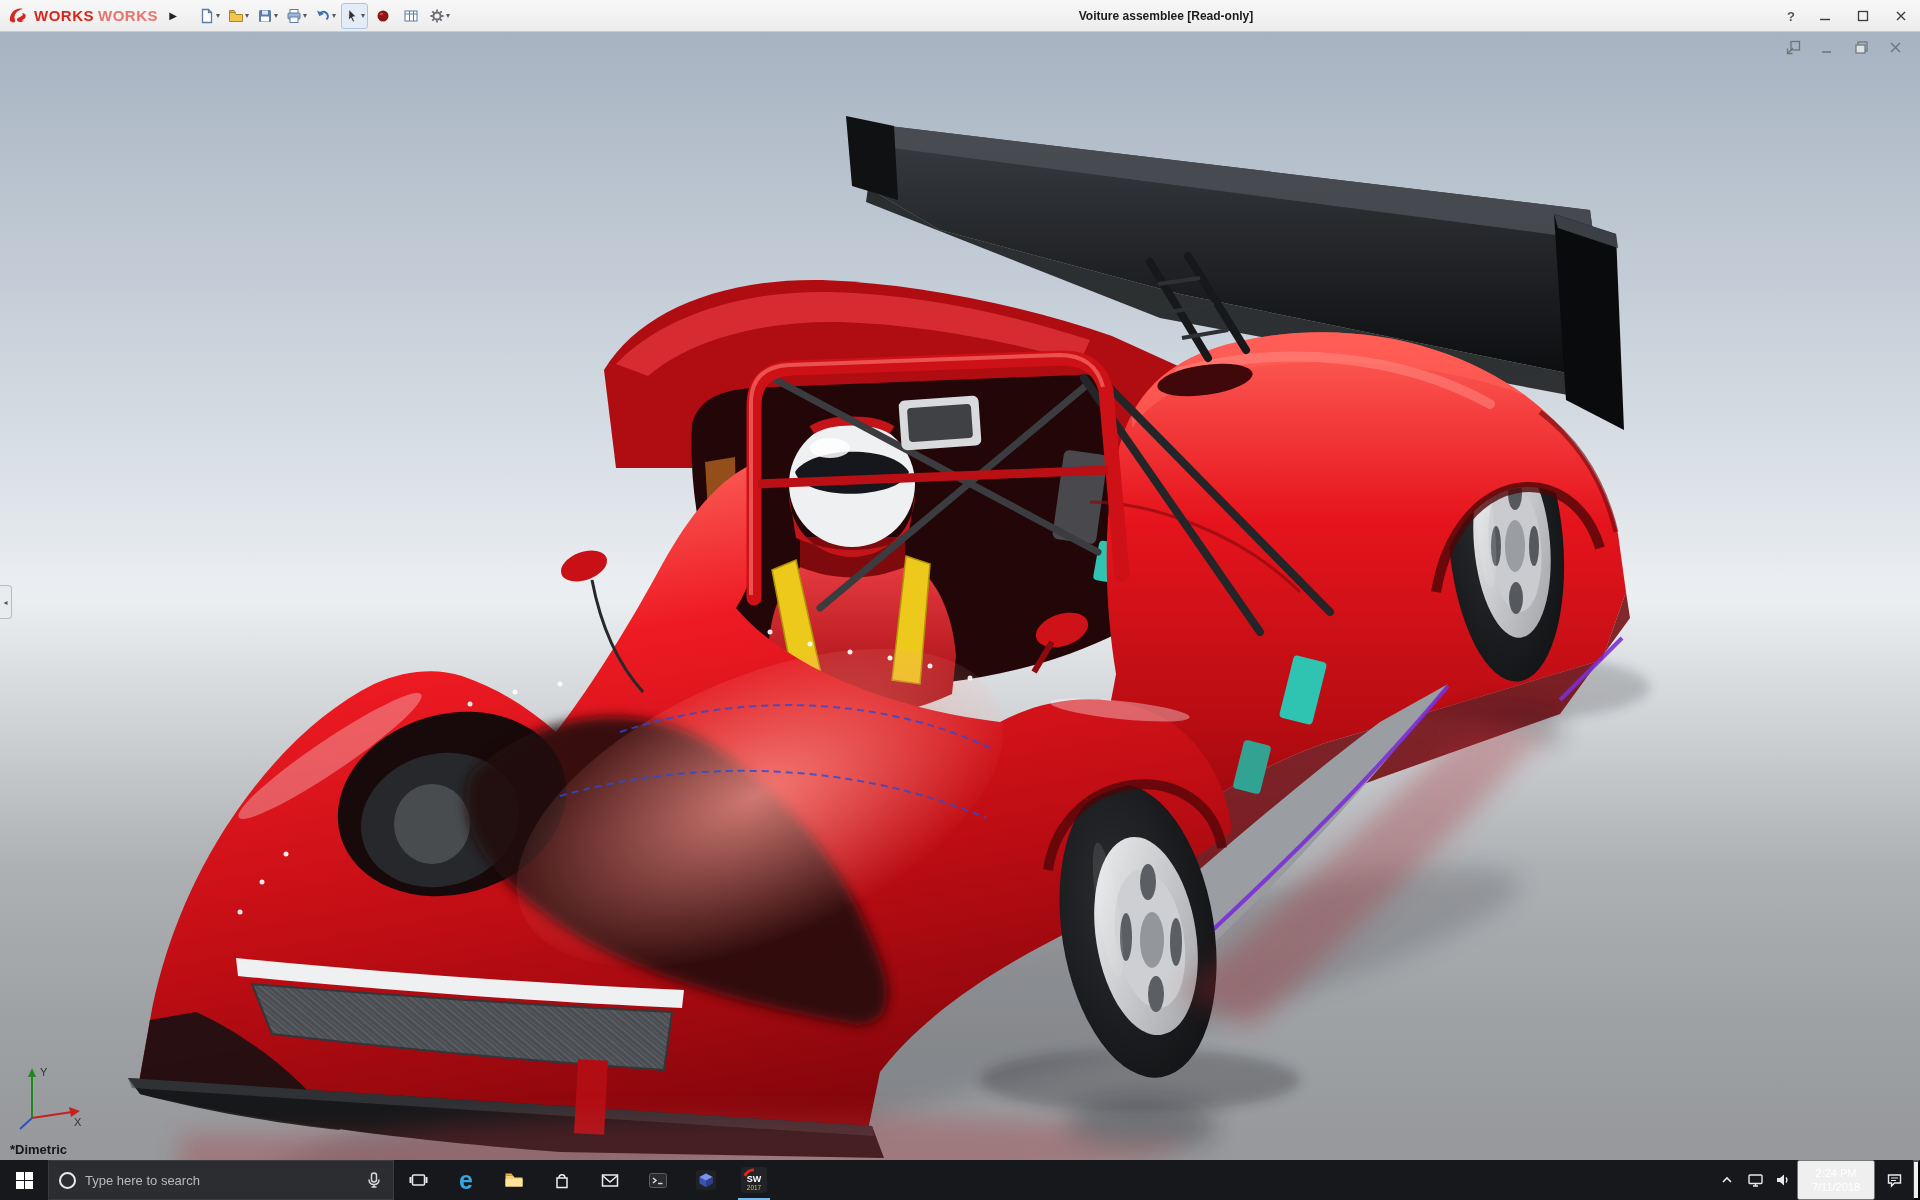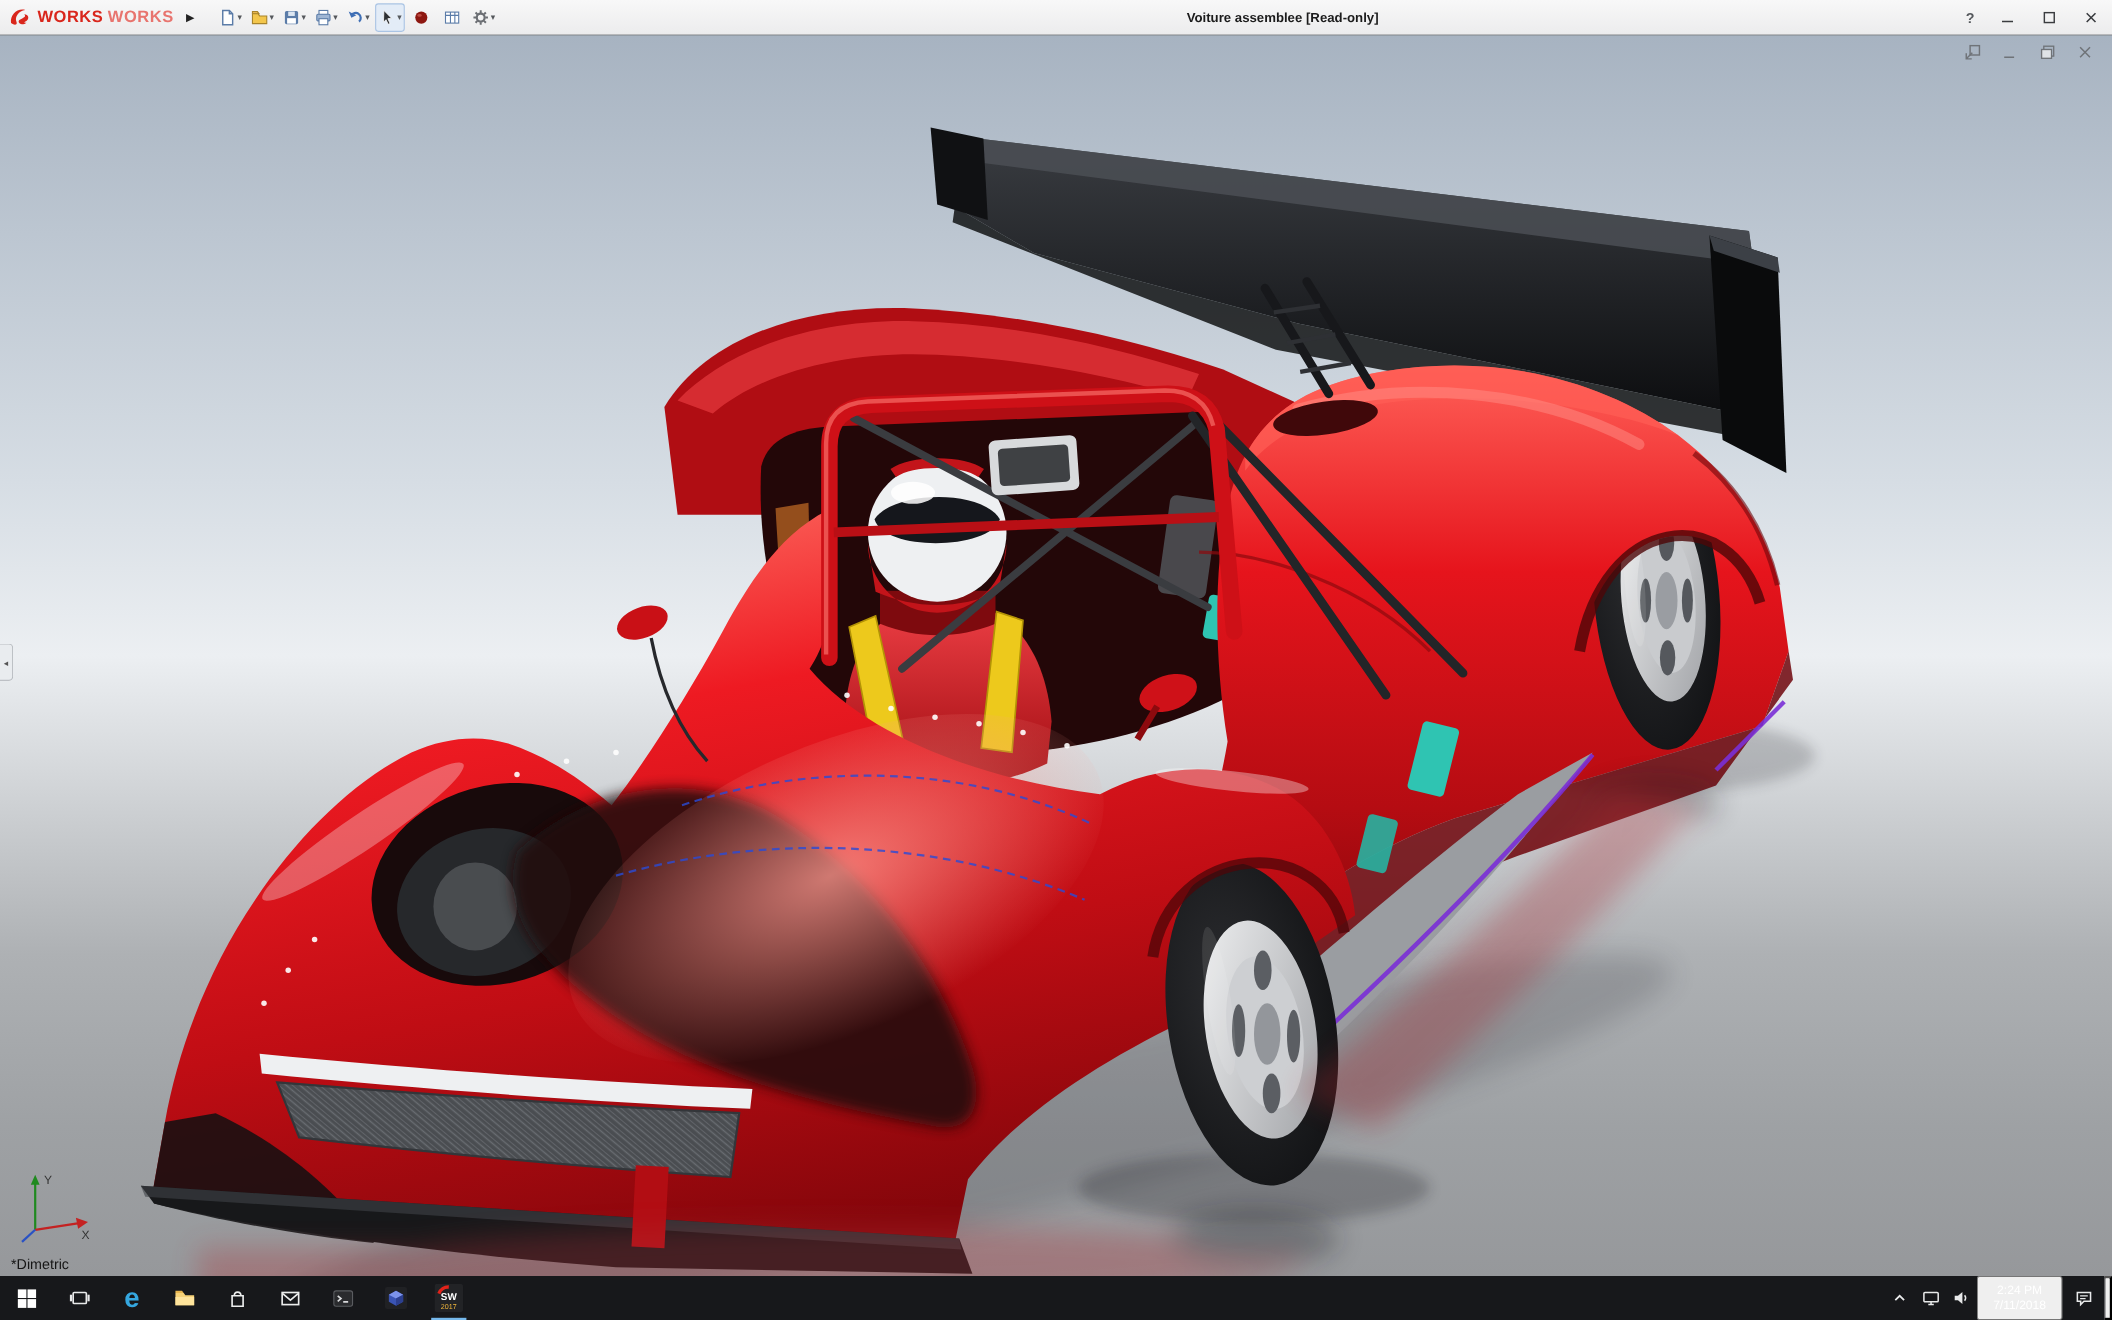--- a/index.html
+++ b/index.html
@@ -32,21 +32,21 @@
       #d3d6d9 60%, #aeb1b4 74%, #9ea1a4 88%, #96989b 100%); overflow:hidden; }
   .car-svg { position:absolute; inset:0; width:100%; height:100%; }
   .doc-controls { position:absolute; top:6px; right:14px; display:flex; gap:12px; z-index:5; }
   .doc-ctl { width:22px; height:18px; display:flex; align-items:center; justify-content:center;
     background:none; border:none; color:#6f7378; }
   .panel-tab { position:absolute; left:0; top:553px; width:12px; height:34px; background:#e9ecef;
     border:1px solid #b8bcc0; border-left:none; border-radius:0 4px 4px 0;
     display:flex; align-items:center; justify-content:center; font-size:8px; color:#555; }
   .triad { position:absolute; left:14px; bottom:26px; }
   .triad text { font-size:11px; fill:#333; }
-  .view-label { position:absolute; left:10px; bottom:3px; font-size:13px; color:#161616; }
+  .view-label { position:absolute; left:10px; bottom:3px; font-size:13px; color:#161616;font-weight:bold; }
 
   
   .taskbar { position:absolute; bottom:0; left:0; width:100%; height:40px; background:#17181b;
     display:flex; align-items:stretch; z-index:40; }
   .start-btn { width:48px; display:flex; align-items:center; justify-content:center; background:none; border:none; }
   .search-box { width:346px; background:#2c2d31; border:1px solid #3a3b3f; display:flex; align-items:center; padding:0 10px; gap:9px; }
   .cortana-ring { width:17px; height:17px; border:2px solid #e9eaec; border-radius:50%; flex:none; }
   .search-input { flex:1; background:transparent; border:none; outline:none; color:#c9cacc; font-size:13px; font-family:"Liberation Sans",sans-serif; }
   .search-input::placeholder { color:#b9babd; }
   .tb-app { width:48px; display:flex; align-items:center; justify-content:center; background:none; border:none; position:relative; }
@@ -428,20 +428,28 @@
   <div class="taskbar">
     <button class="start-btn">
       <svg width="17" height="17" viewBox="0 0 17 17">
         <rect width="8" height="8" fill="#fff"></rect>
           <rect x="9" width="8" height="8" fill="#fff"></rect>
         <rect y="9" width="8" height="8" fill="#fff"></rect>
           <rect x="9" y="9" width="8" height="8" fill="#fff"></rect>
       </svg>
     </button>
 
+    <div class="search-box">
+      <span class="cortana-ring"></span>
+      <input class="search-input" type="text" placeholder="Type here to search" style="">
+      <svg width="18" height="18" viewBox="0 0 18 18">
+        <rect x="6.5" y="2" width="5" height="9" rx="2.5" fill="none" stroke="#d6d7d9" stroke-width="1.5"></rect>
+        <path d="M4 8.5 C4 12 6 13.5 9 13.5 C12 13.5 14 12 14 8.5 M9 13.5 V16 M6.5 16h5" stroke="#d6d7d9" fill="none" stroke-width="1.5"></path>
+      </svg>
+    </div>
 
     <button class="tb-app">
       <svg width="19" height="18" viewBox="0 0 19 18">
         <rect x="3.5" y="4" width="12" height="10" rx="1" fill="none" stroke="#e8e9ea" stroke-width="1.5"></rect>
         <rect x="0.5" y="6" width="2" height="6" fill="#e8e9ea"></rect>
           <rect x="16.5" y="6" width="2" height="6" fill="#e8e9ea"></rect>
       </svg>
     </button>
     <button class="tb-app">
       <span class="edge-e">e</span>

